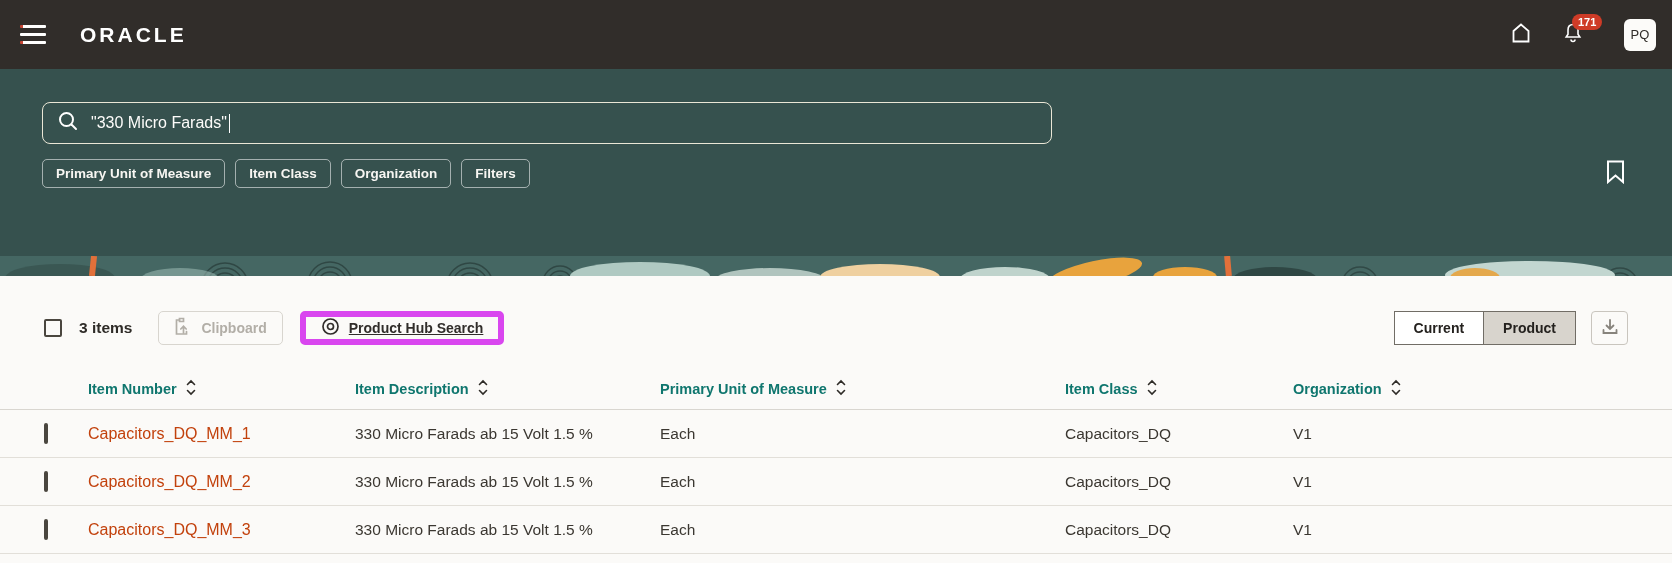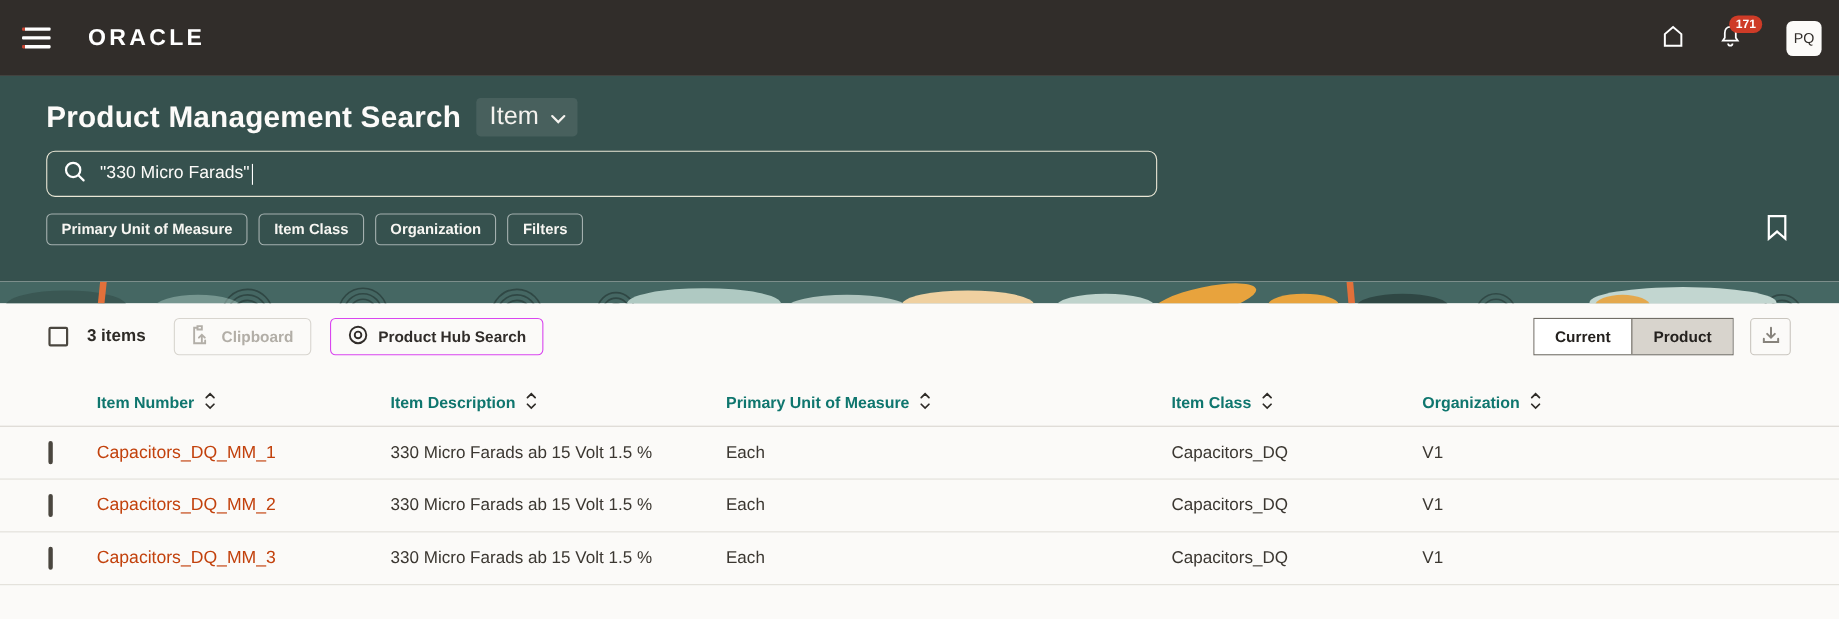--- a/index.html
+++ b/index.html
@@ -63,34 +63,34 @@
     font-family: "Liberation Sans", sans-serif;
   }
   .bookmark-btn { margin-left: auto; background: none; border: none; cursor: pointer;
     width: 30px; height: 30px; display: flex; align-items: center; justify-content: center; }
 
   
   .pattern-band { height: 20px; overflow: hidden; line-height: 0; }
   .pattern-band svg { display: block; }
 
   
-  .content { background: #FBFAF8; padding-top: 12px; }
+  .content { background: #FBFAF8; padding-top: 12px; margin-top: 22px; }
   .toolbar { margin: 0 44px; height: 36px; display: flex; align-items: center; }
   .cb {
     width: 18px; height: 18px; border: 2px solid #4A463F; border-radius: 2px;
     background: #FBFAF8; cursor: pointer; flex: 0 0 auto;
   }
   .items-count { font-size: 15.5px; font-weight: 700; margin-left: 17px; color: #2E2B27; }
   .btn {
     height: 34px; border-radius: 5px; background: #FBFAF8; cursor: pointer;
     display: inline-flex; align-items: center; gap: 9px; padding: 0 15px;
     font-size: 14px; font-weight: 700; font-family: "Liberation Sans", sans-serif; justify-content: center;
   }
   .btn.disabled { border: 1px solid #D8D5CF; color: #B2AEA7; cursor: default; }
-  .btn.secondary { border: 1px solid #d946ef; color: #312D2A; }
+  .btn.secondary { border: 6px solid #d946ef; color: #312D2A; text-decoration: underline; }
   .clipboard-btn { margin-left: 26px; }
   .phs-btn { margin-left: 17px; }
   .toolbar-right { margin-left: auto; display: flex; align-items: center; gap: 15px; }
   .segmented { display: flex; border: 1px solid #716D66; border-radius: 0; overflow: hidden; height: 34px; }
   .segment {
     border: none; padding: 0 19px; font-size: 14px; font-weight: 700; cursor: pointer;
     color: #24211E; background: #FFFFFF; font-family: "Liberation Sans", sans-serif;
   }
   .segment.selected { background: #D8D4CD; border-left: 1px solid #716D66; }
   .dl-btn { width: 37px; height: 34px; border: 1px solid #C9C5BE; border-radius: 4px;
@@ -134,31 +134,20 @@
           <path d="M10 18.5 a2 2 0 0 0 4 0"></path>
         </svg>
       </span>
       <span class="badge">171</span>
     </button>
     <div class="avatar">PQ</div>
   </div>
 </header>
 
 <section class="hero">
-  <div class="hero-title-row">
-    <h1 class="page-title">Product Management Search</h1>
-    <button class="scope-select">
-      <span>Item</span>
-      <span>
-        <svg width="15" height="10" viewBox="0 0 15 10" fill="none" stroke="#F4F2EE" stroke-width="2" stroke-linecap="round">
-          <path d="M2 2.5 L7.5 8 L13 2.5"></path>
-        </svg>
-      </span>
-    </button>
-  </div>
 
   <div class="search-field">
     <span>
       <svg width="22" height="22" viewBox="0 0 22 22" fill="none" stroke="#FFFFFF" stroke-width="2" stroke-linecap="round">
         <circle cx="9.5" cy="9.5" r="6.5"></circle>
         <path d="M14.5 14.5 L19 19"></path>
       </svg>
     </span>
     <span class="q">"330 Micro Farads"</span>
     <span class="caret"></span>

